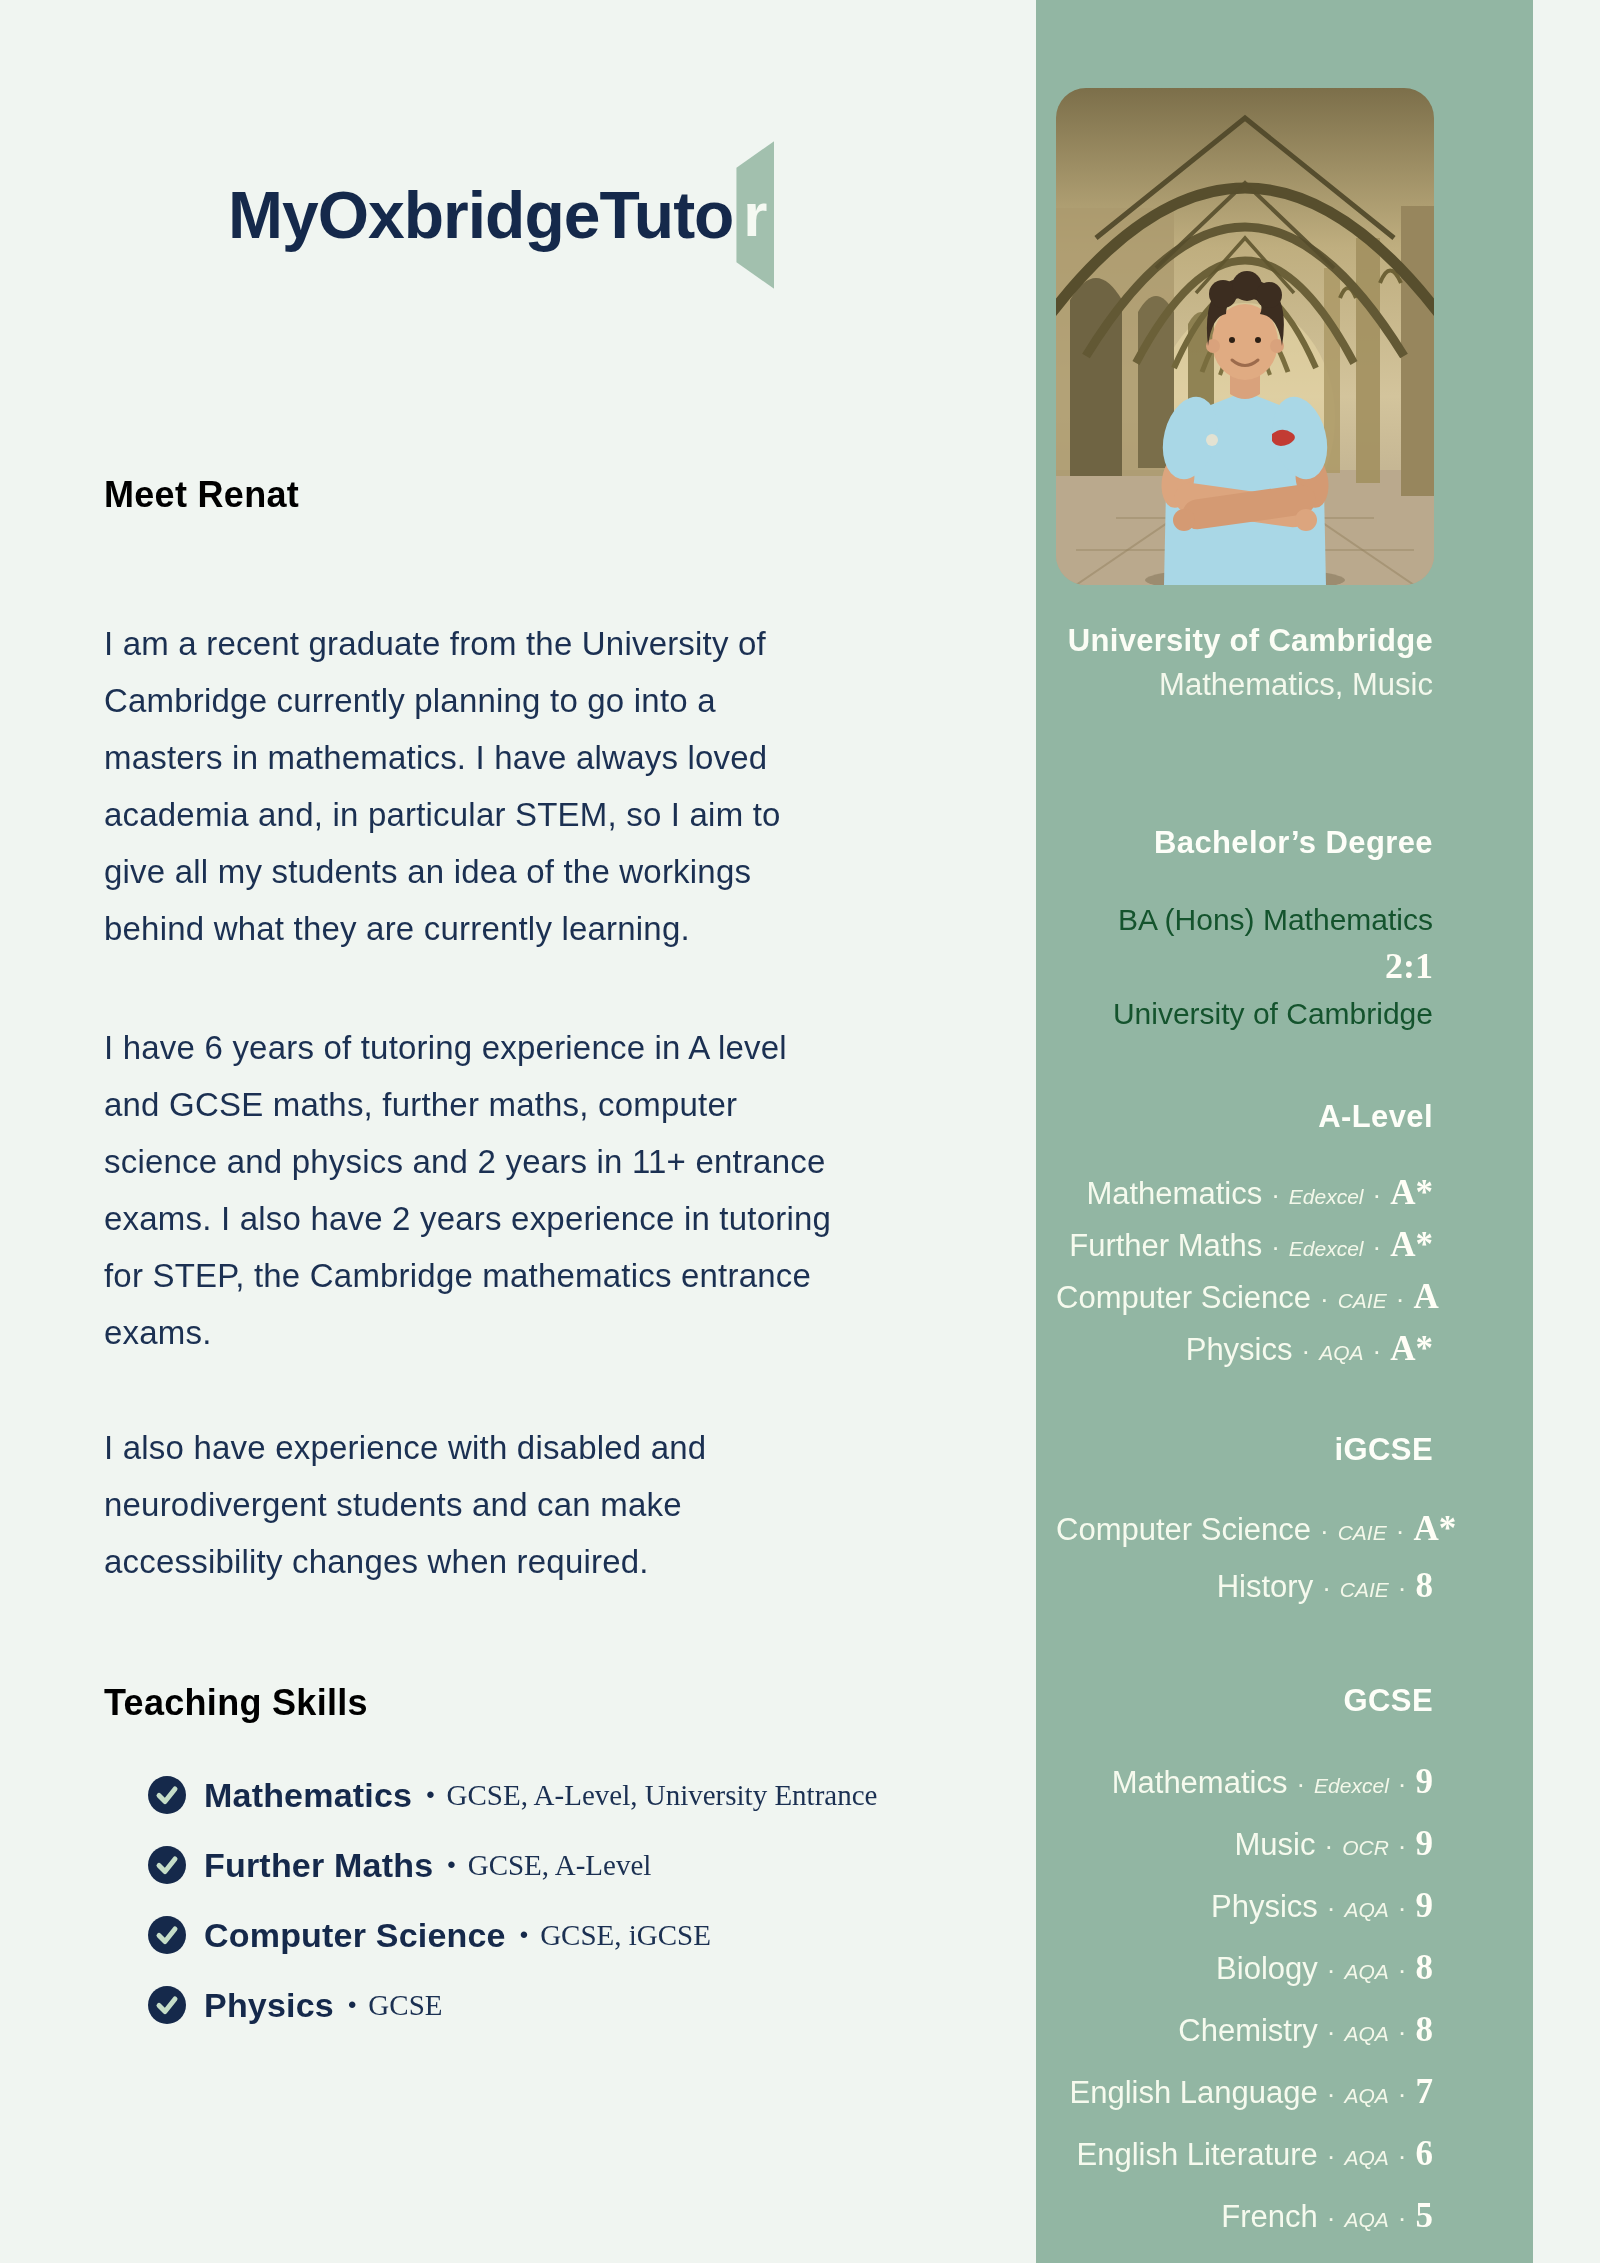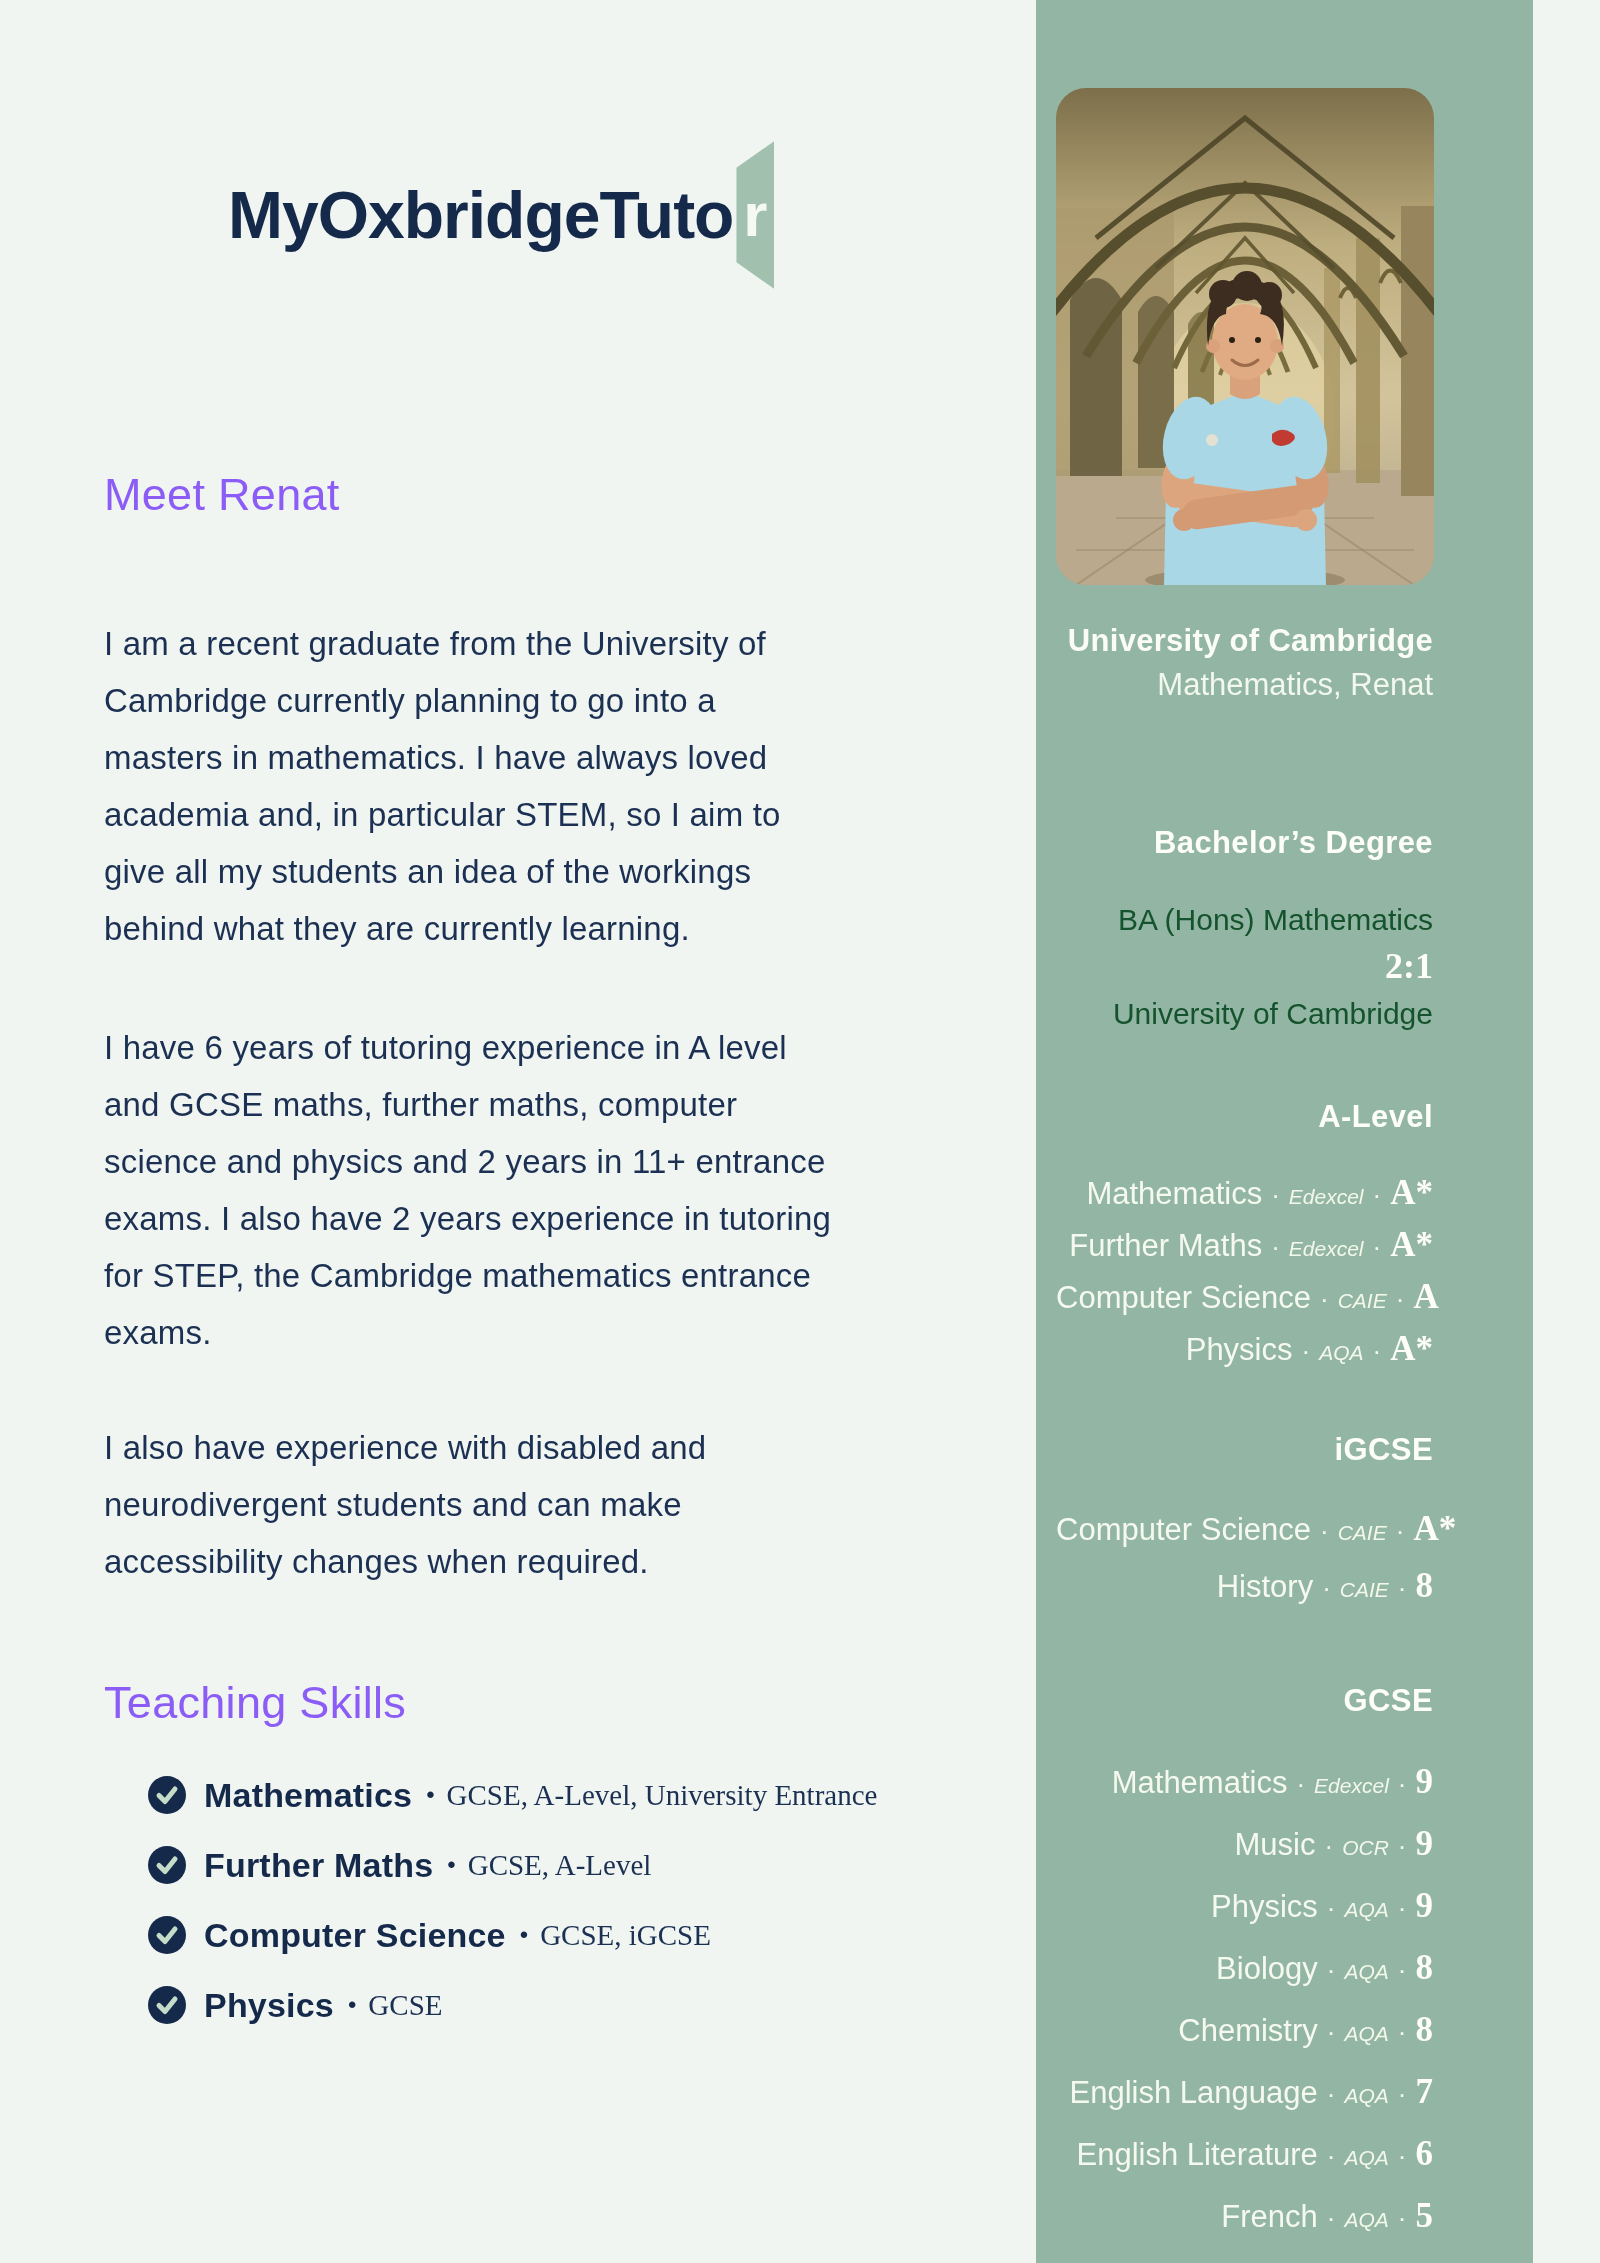--- a/index.html
+++ b/index.html
@@ -8,22 +8,22 @@
 
   
   .main{position:absolute;left:0;top:0;width:1223px;height:100%;}
   .logo{display:flex;align-items:center;height:150px;margin:140px 0 0 228px;}
   .logo-main{font-size:66px;font-weight:800;color:#15294b;letter-spacing:-1px;white-space:nowrap;}
   .logo-accent{width:38px;height:148px;margin-left:3px;background:#a2c0ae;
     clip-path:polygon(0 18%,100% 0,100% 100%,0 82%);
     display:flex;align-items:center;justify-content:center;}
   .logo-r{font-size:62px;font-weight:800;color:#f5f9f2;line-height:1;}
 
-  .h-title{margin:180px 0 0 104px;font-size:45px;line-height:50px;font-weight:400;
-    color:#8b5cf6;letter-spacing:.3px;}
+  .h-title{margin:180px 0 0 104px;font-size:36px;line-height:50px;font-weight:700;
+    color:#000000;letter-spacing:.3px;}
   .h-title.skills-title{margin-top:88px;}
 
   .body-text{margin:95px 0 0 104px;width:900px;font-size:33px;line-height:57px;
     color:#1b3052;white-space:pre-line;letter-spacing:.2px;}
   .body-text + .body-text{margin-top:62px;}
   .body-text.last{margin-top:58px;}
 
   .skills{list-style:none;margin:32px 0 0 104px;padding:0;}
   .skill{height:70px;display:flex;align-items:center;padding-left:44px;}
   .check{width:38px;height:38px;margin-right:18px;flex:0 0 auto;display:inline-flex;}
@@ -204,21 +204,21 @@
         <path d="M216 346 q10 -8 20 -1 q7 5 -3 11 q-12 5 -17 -3 z" fill="#c23b33"></path>
         <rect x="118" y="402" width="134" height="30" rx="15" fill="#dca57e" transform="rotate(8 185 417)"></rect>
         <rect x="126" y="404" width="134" height="30" rx="15" fill="#d49a73" transform="rotate(-8 193 419)"></rect>
         <circle cx="128" cy="432" r="11" fill="#d49a73"></circle>
         <circle cx="250" cy="432" r="11" fill="#dca57e"></circle>
       </svg>
     </div>
 
     <div class="uni-block">
       <div class="uni-name">University of Cambridge</div>
-      <div class="uni-course">Mathematics, Renat</div>
+      <div class="uni-course">Mathematics, Music</div>
     </div>
 
     <section class="side-section sec-bachelor">
       <h3 class="section-title">Bachelor’s Degree</h3>
       <div class="b-lines">
         <div class="b-line">BA (Hons) Mathematics</div>
         <div class="b-line b-grade">2:1</div>
         <div class="b-line">University of Cambridge</div>
       </div>
     </section>

